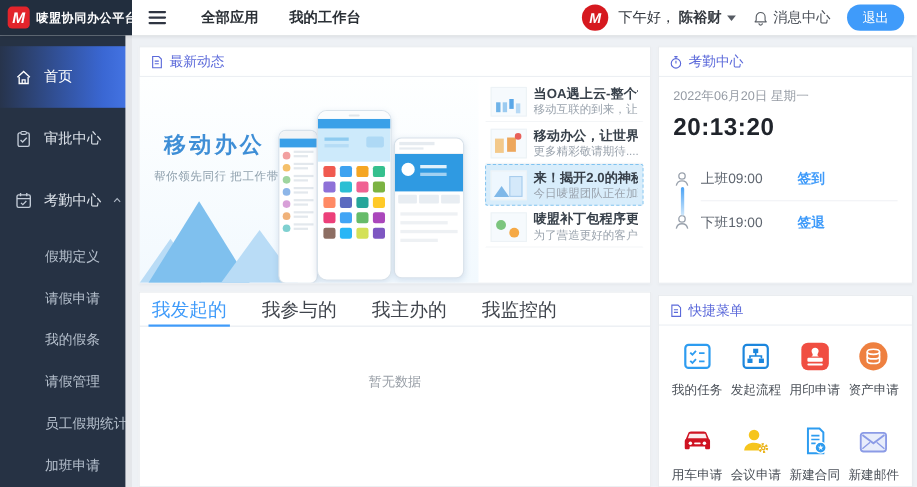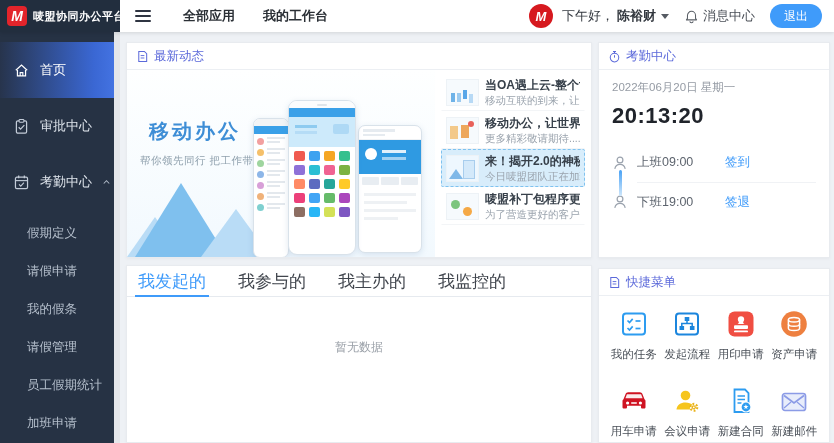--- a/index.html
+++ b/index.html
@@ -37,21 +37,21 @@
   
   .sidebar { position:absolute; top:32px; left:0; bottom:0; width:120px; background:#263244; z-index:10; }
   .side-scroll { position:absolute; top:0; right:0; bottom:0; width:6px; background:#e4e6ea; cursor:pointer; }
   .menu { padding-top:10px; }
   .menu-item { height:56px; display:flex; align-items:center; gap:9px; padding:0 8px 0 13px;
     color:#dfe5ec; font-size:13px; cursor:pointer; }
   .menu-item.active { background:linear-gradient(90deg,#27344c 0%,#3a67d3 78%,#4676e6 100%); color:#fff; }
   .menu-item .mi-label { flex:1; white-space:nowrap; }
   .mi-icon { width:18px; height:18px; flex:none; display:flex; align-items:center; }
   .submenu { margin-top:4px; }
-  .submenu-item { height:38px; line-height:38px; padding-left:27px; font-size:12.5px;
+  .submenu-item { height:38px; line-height:38px; padding-left:41px; font-size:12.5px;
     color:#b6c0cd; cursor:pointer; white-space:nowrap; }
   
   .panel { position:absolute; background:#fff; border:1px solid #e8ebef;
     box-shadow:0 1px 3px rgba(0,0,0,.04); }
   .panel-header { height:27px; display:flex; align-items:center; gap:5px; padding:0 9px;
     border-bottom:1px solid #eceff3; color:#5b69da; font-size:12.5px; }
   
   .news-panel { left:126px; top:42px; width:466px; height:216px; }
   .news-body { display:flex; height:187px; }
   .banner { width:308px; flex:none; position:relative; overflow:hidden;
@@ -140,21 +140,21 @@
   .att-date { font-size:11.5px; color:#959ba4; margin-top:2px; }
   .att-time { font-size:22px; font-weight:bold; color:#20242b; margin-top:8px; letter-spacing:.5px; }
   .att-rows { margin-top:14px; position:relative; }
   .att-line { position:absolute; left:6.5px; top:27px; width:3px; height:26px; border-radius:2px;
     background:linear-gradient(180deg,#49a2f5,#cfe7fb); }
   .att-row { display:flex; align-items:center; height:39px; gap:9px; }
   .att-row + .att-row .att-row-main { border-top:1px solid #f0f2f5; }
   .att-row-main { flex:1; display:flex; align-items:center; height:100%; }
   .att-ico { width:16px; height:16px; flex:none; }
   .att-label { font-size:12.5px; color:#5d646e; width:70px; }
-  .att-action { font-size:12.5px; color:#3f9bfa; margin-left:18px; cursor:pointer; text-decoration:none; }
+  .att-action { font-size:12.5px; color:#3f9bfa; margin-left:18px; cursor:pointer; text-decoration:none;font-weight:bold; }
   
   .qm-panel { left:598px; top:268px; width:232px; height:175px; }
   .qm-grid { display:grid; grid-template-columns:repeat(4,1fr); padding:13px 8px 0; row-gap:24px; }
   .qm-item { display:flex; flex-direction:column; align-items:center; gap:8px; cursor:pointer; }
   .qm-icon { width:30px; height:30px; }
   .qm-label { font-size:11.5px; color:#4a5058; white-space:nowrap; }
 </style>
 </head>
 <body>
 

